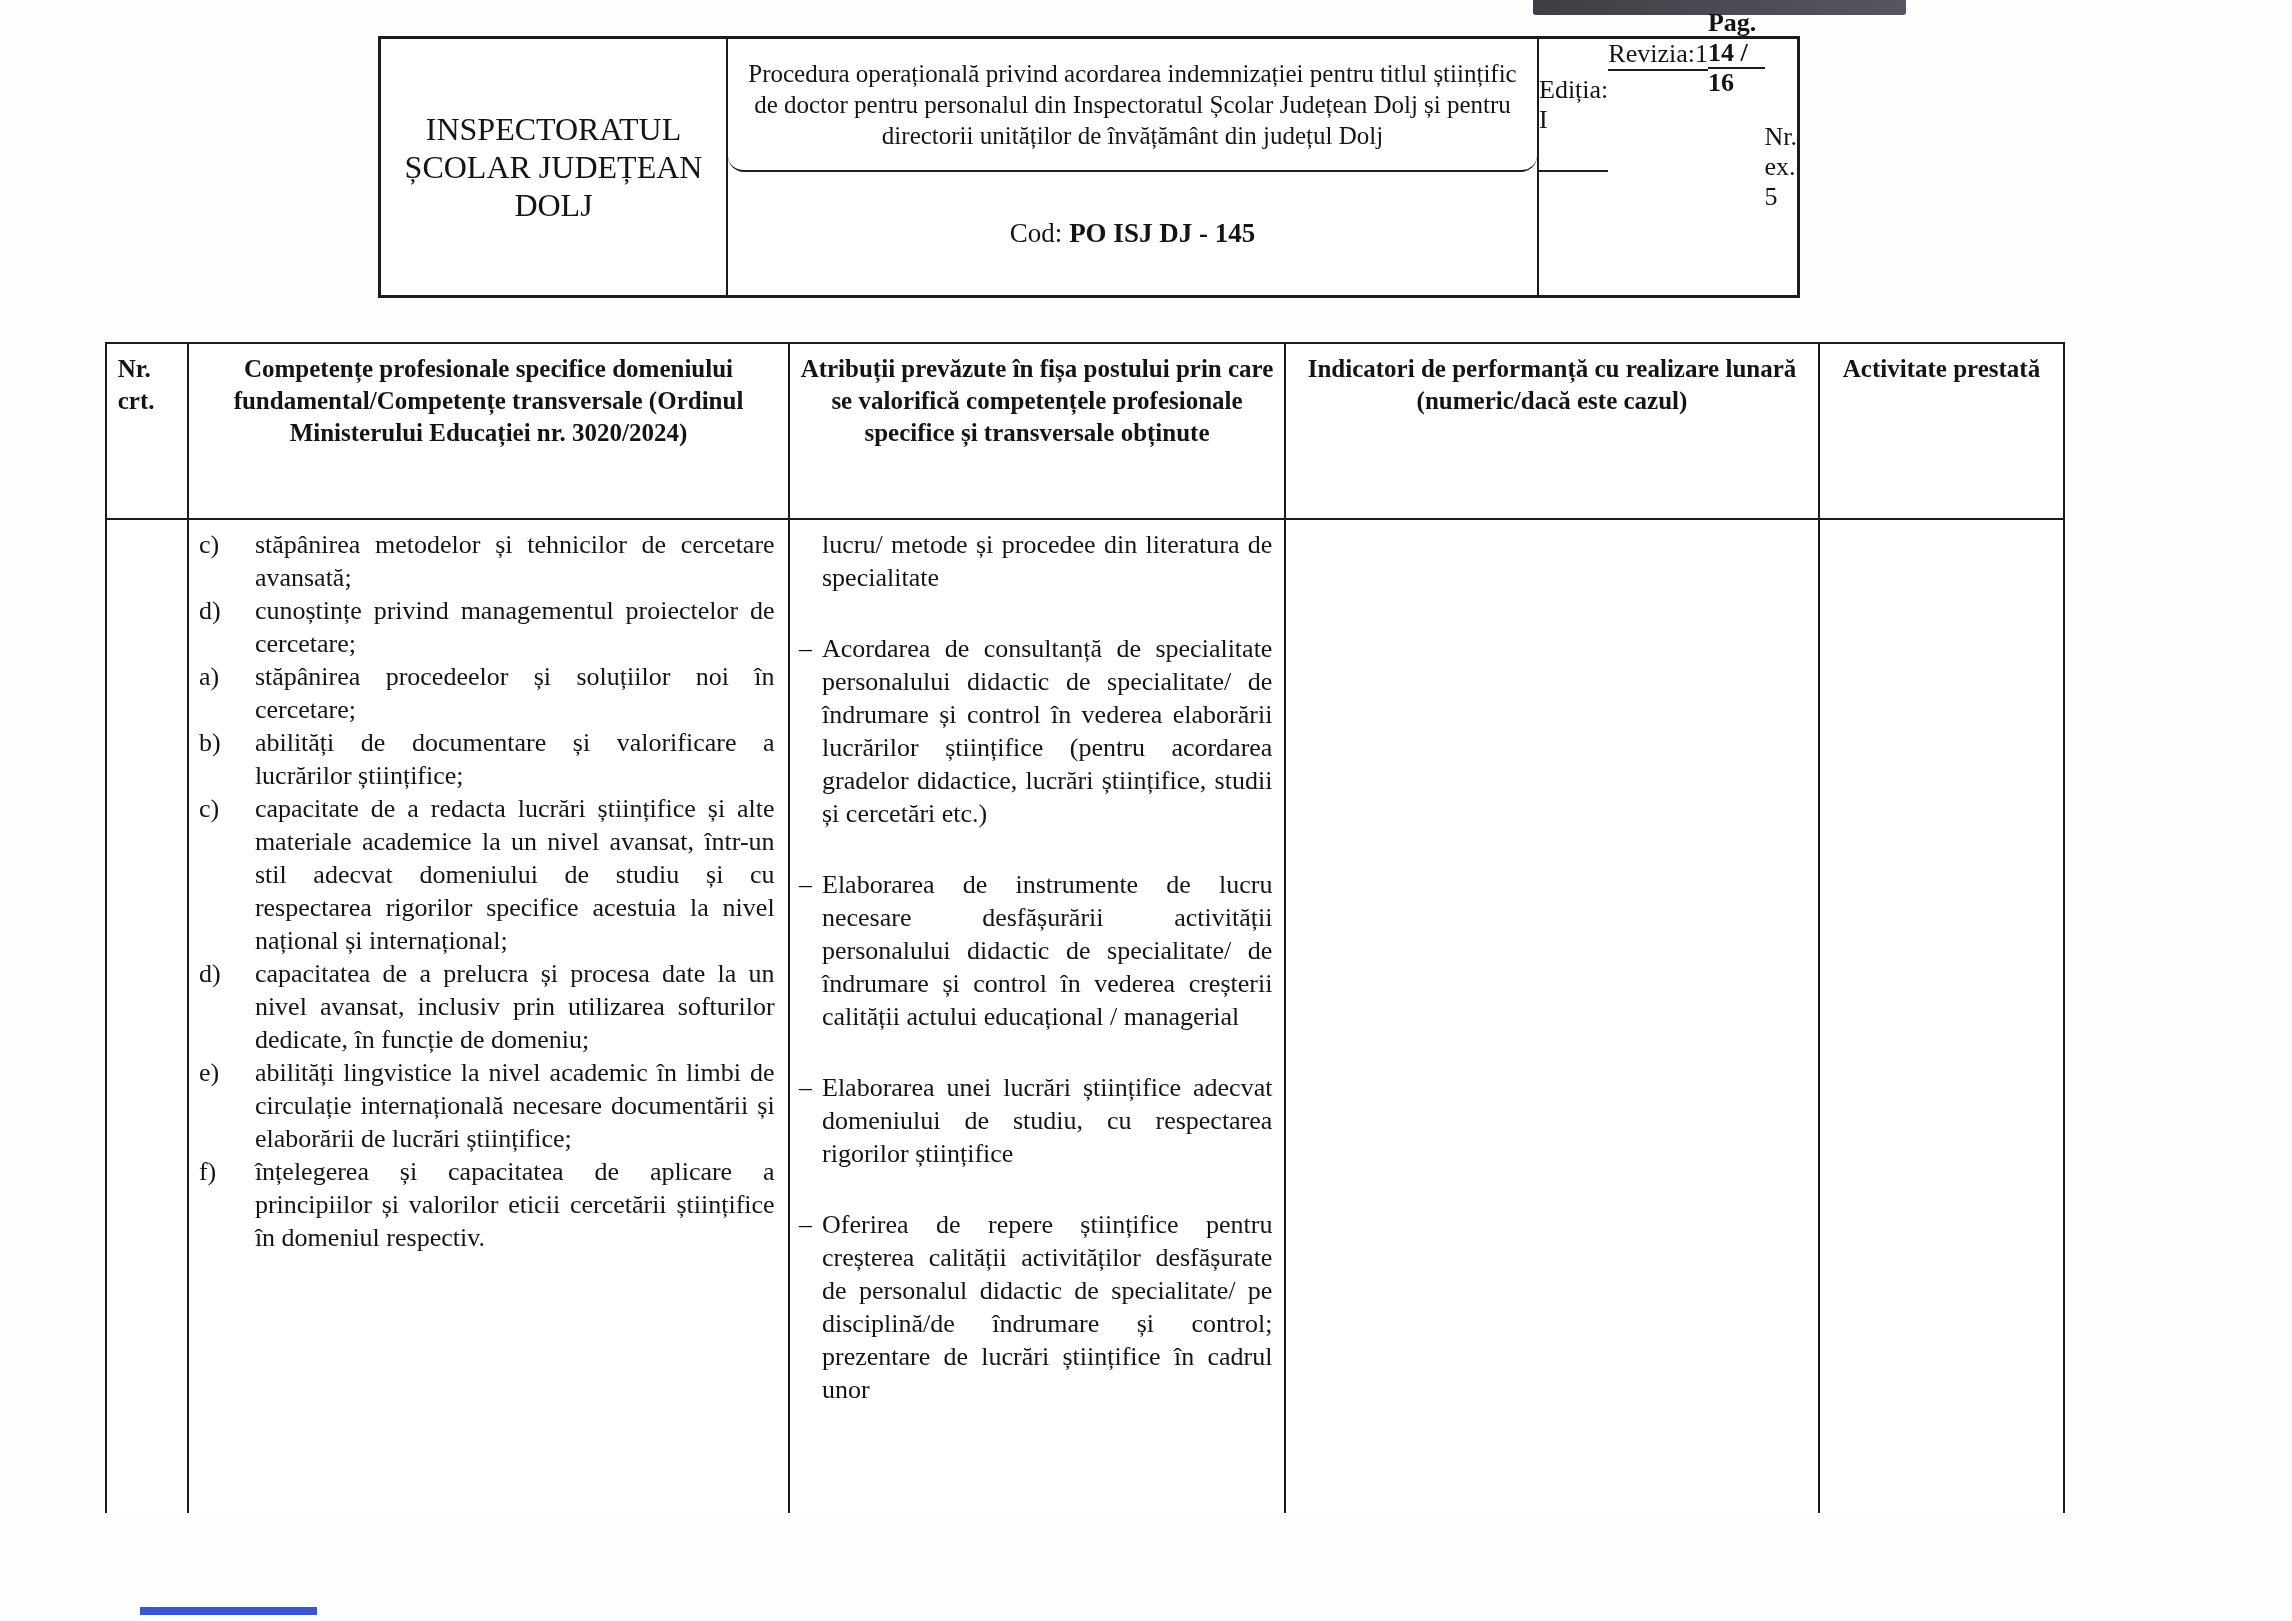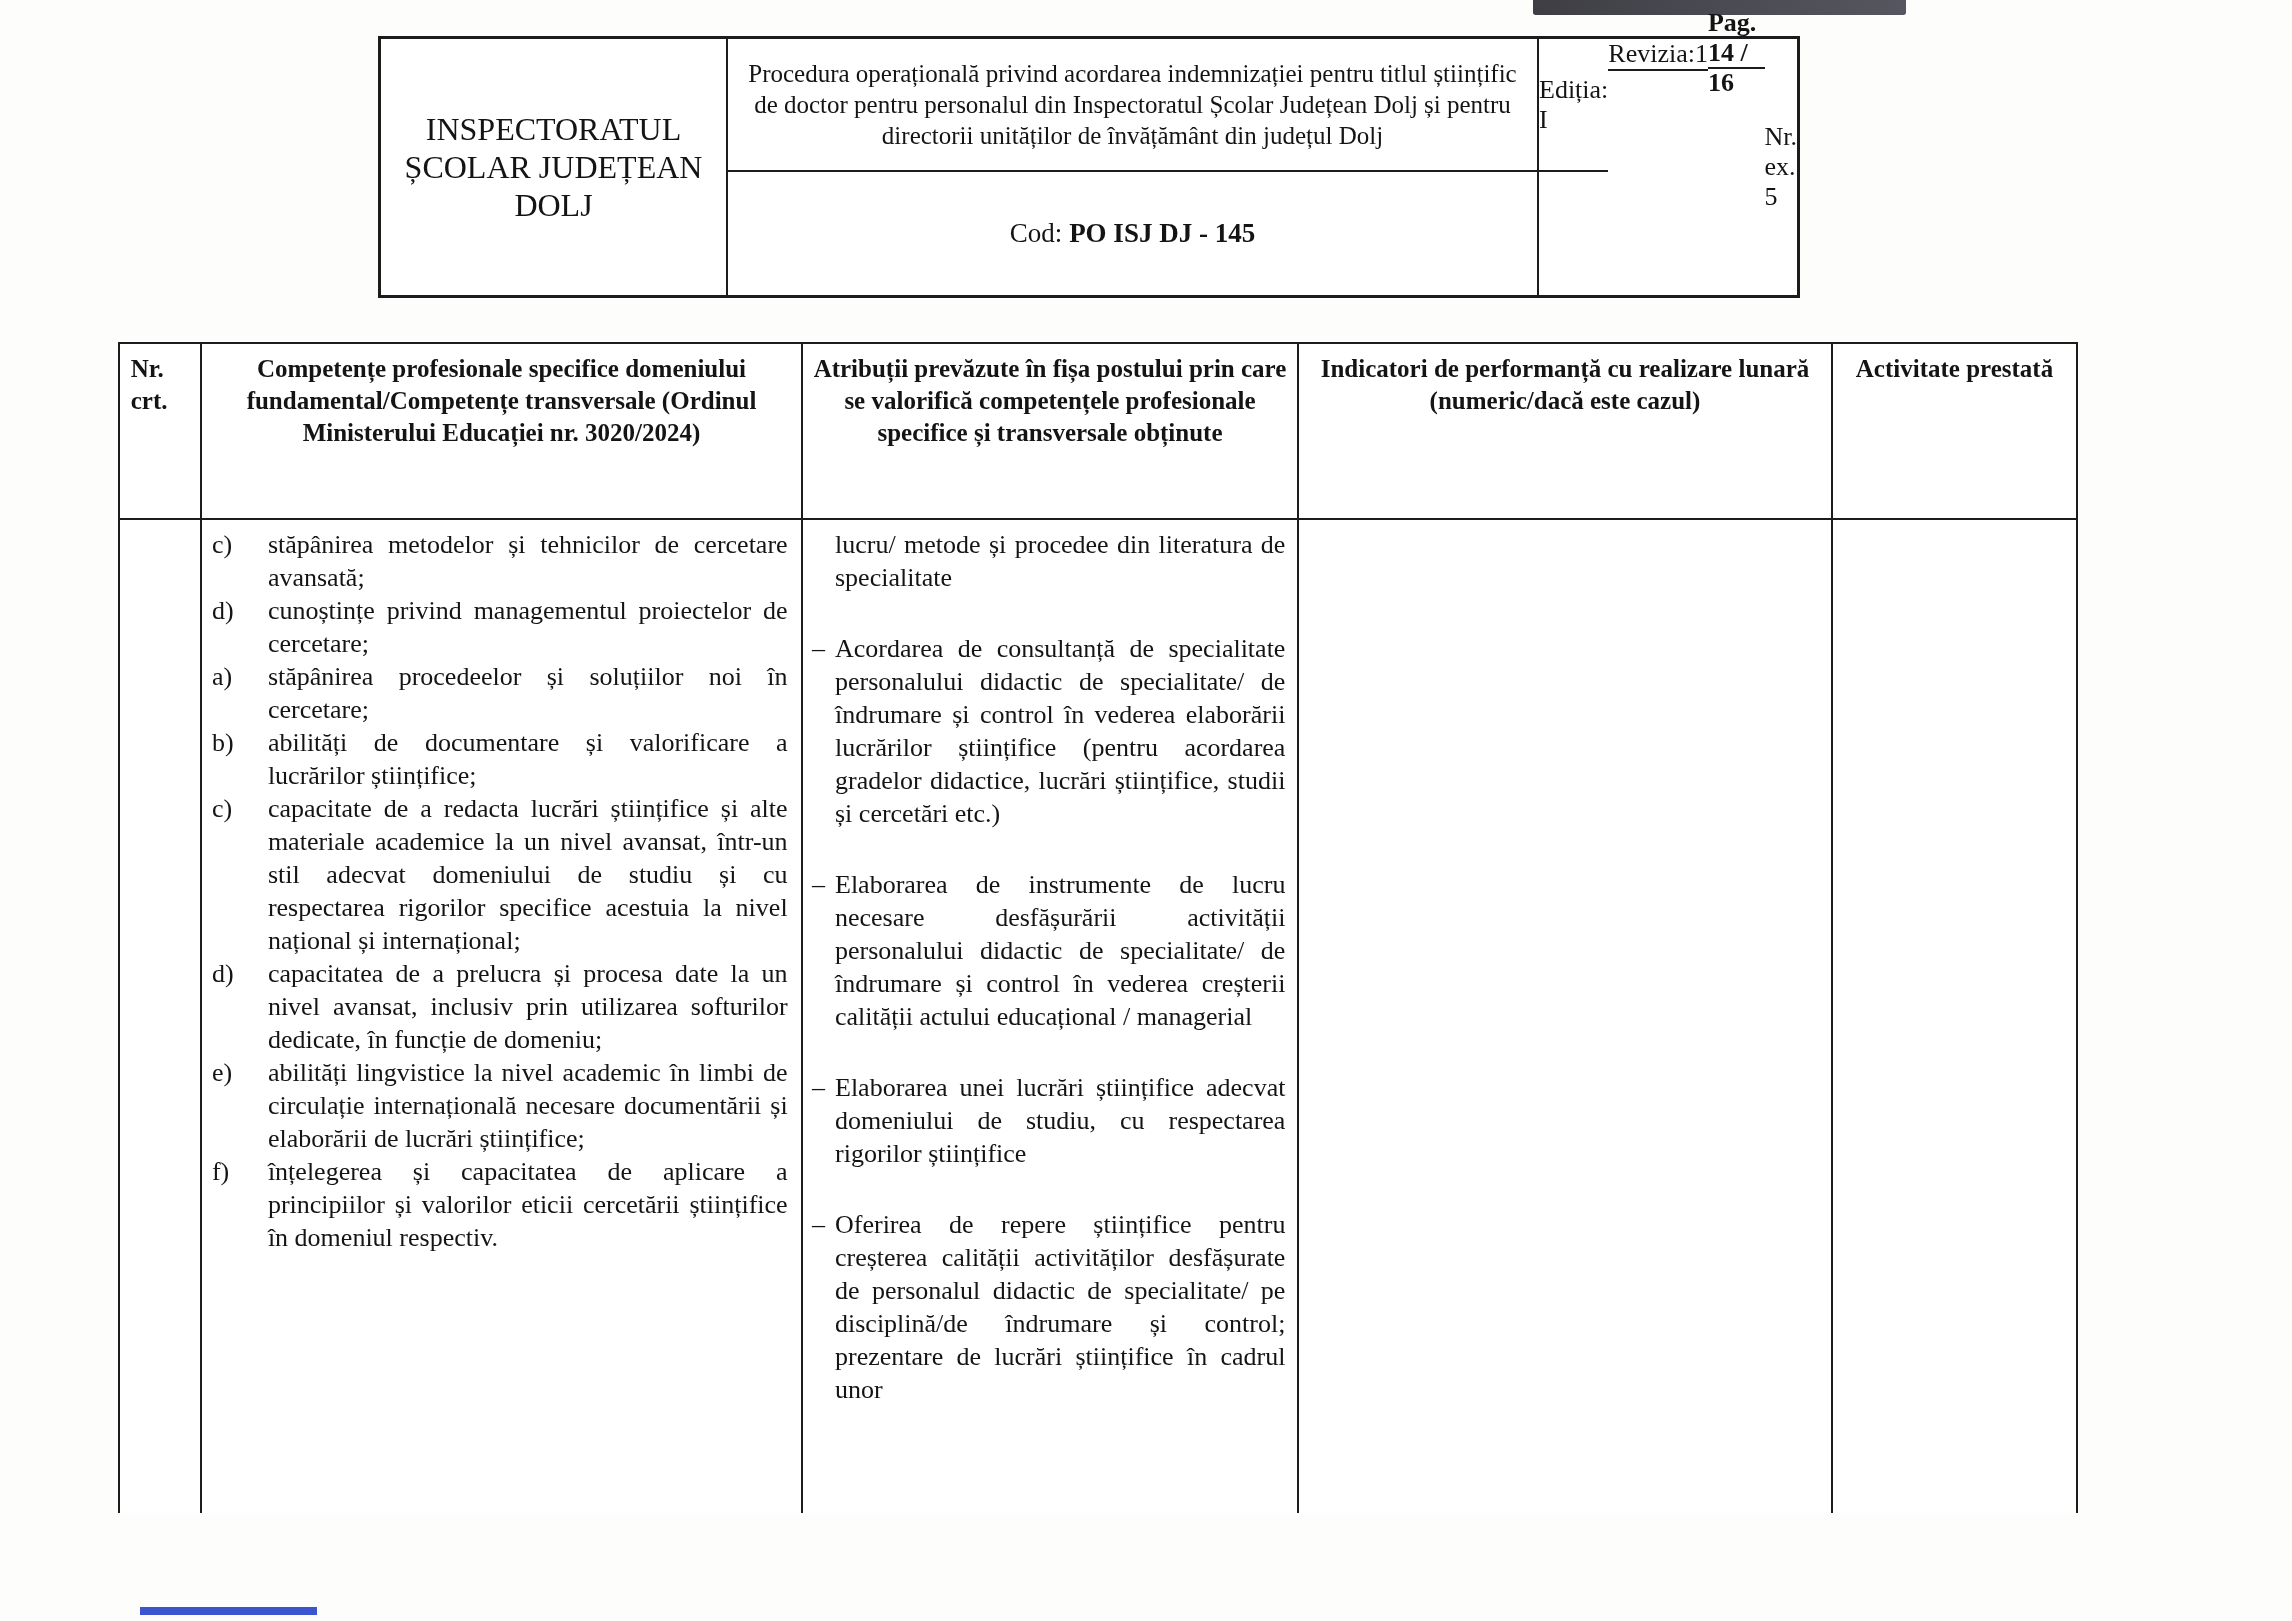--- a/index.html
+++ b/index.html
@@ -35,41 +35,41 @@
     text-align:center; font-size:32px; line-height:38px; padding:7.2px 23px;
   }
   .dh-col-b {
     width:811px; flex:0 0 811px;
     border-right:2.7px solid #1c1c1c;
     display:flex; flex-direction:column;
   }
   .dh-title {
     height:133px; border-bottom:2.7px solid #1c1c1c;
     display:flex; align-items:center; justify-content:center;
-    text-align:center; font-size:25px; line-height:31px; padding:1.8px 14.3px;
+    text-align:center; font-size:25px; line-height:31px; padding:1.8px 14.3px;border-radius:16px;
   }
   .dh-code {
     flex:1; display:flex; align-items:center; justify-content:center;
     font-size:27px;
   }
   .dh-code .bold { font-weight:bold; white-space:pre; }
   .dh-code .lbl { white-space:pre; }
   .dh-col-c { flex:1; display:flex; flex-direction:row; font-size:26px; }
   .dh-c-row {
     display:flex; align-items:center; justify-content:center;
     border-bottom:2.7px solid #1c1c1c;
   }
   .dh-c-row.r1 { height:133px; }
   .dh-c-row.r2 { height:32px; }
   .dh-c-row.r3 { height:30px; font-weight:bold; }
   .dh-c-row.r4 { flex:1; border-bottom:none; }
 
   
   .main-table {
-    position:absolute; left:118px; top:342px; width:1960px; height:1171px;
+    position:absolute; left:105px; top:342px; width:1960px; height:1171px;
     border-left:2.7px solid #1c1c1c; border-top:2.7px solid #1c1c1c;
     background:#fff;
     display:grid;
     grid-template-columns:82px 601px 496px 534px 1fr;
     grid-template-rows:176px 1fr;
     overflow:hidden;
   }
   .th {
     border-right:2.7px solid #1c1c1c; border-bottom:2.7px solid #1c1c1c;
     font-weight:bold; font-size:25px; line-height:32px;

